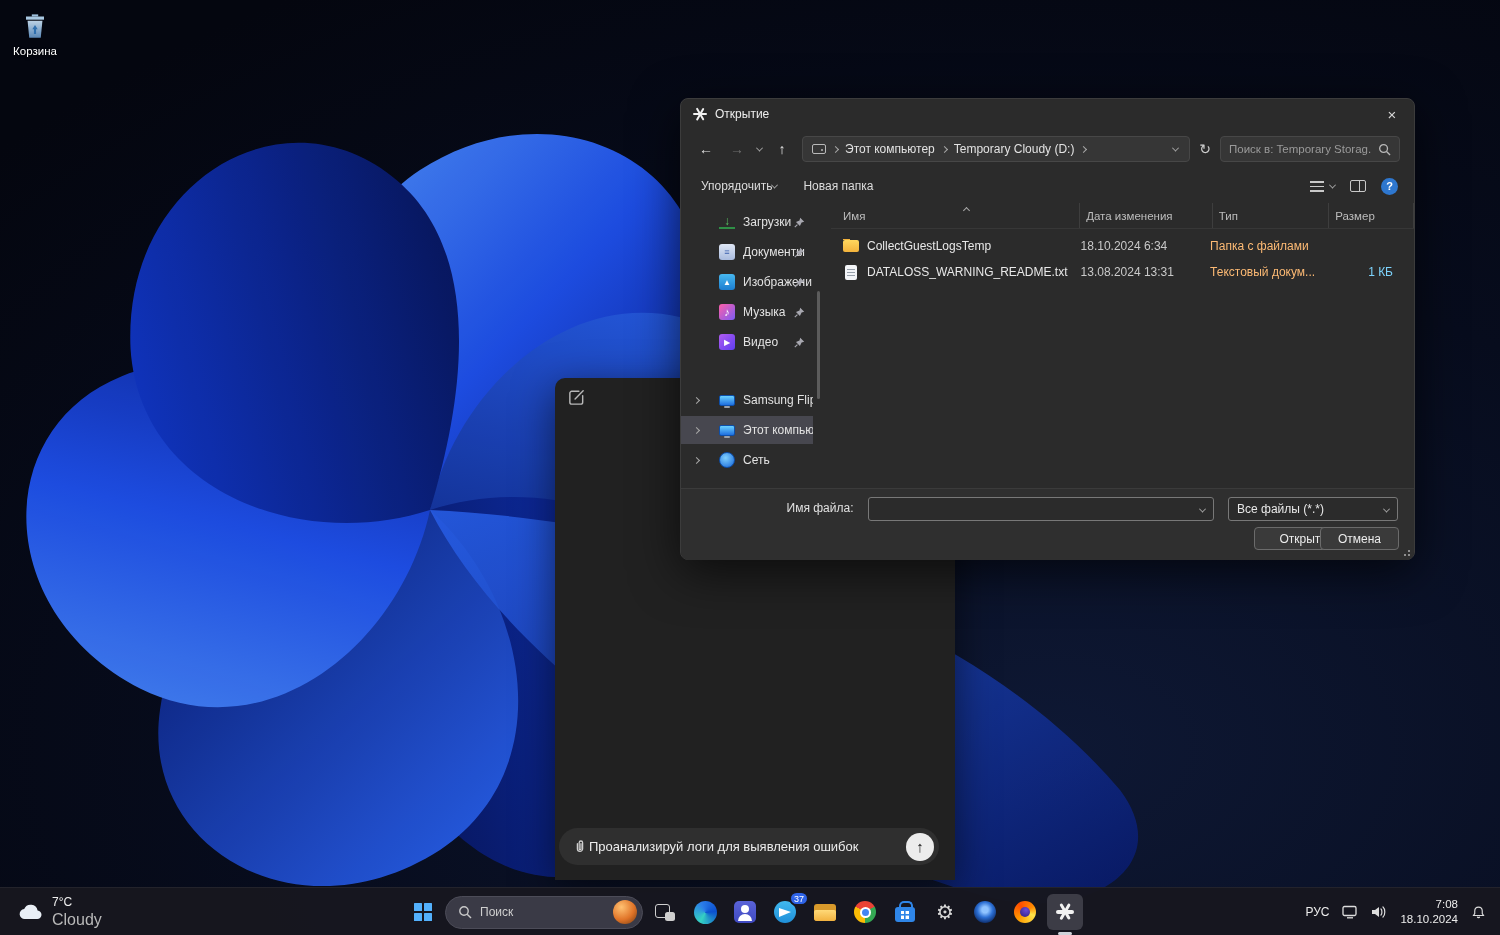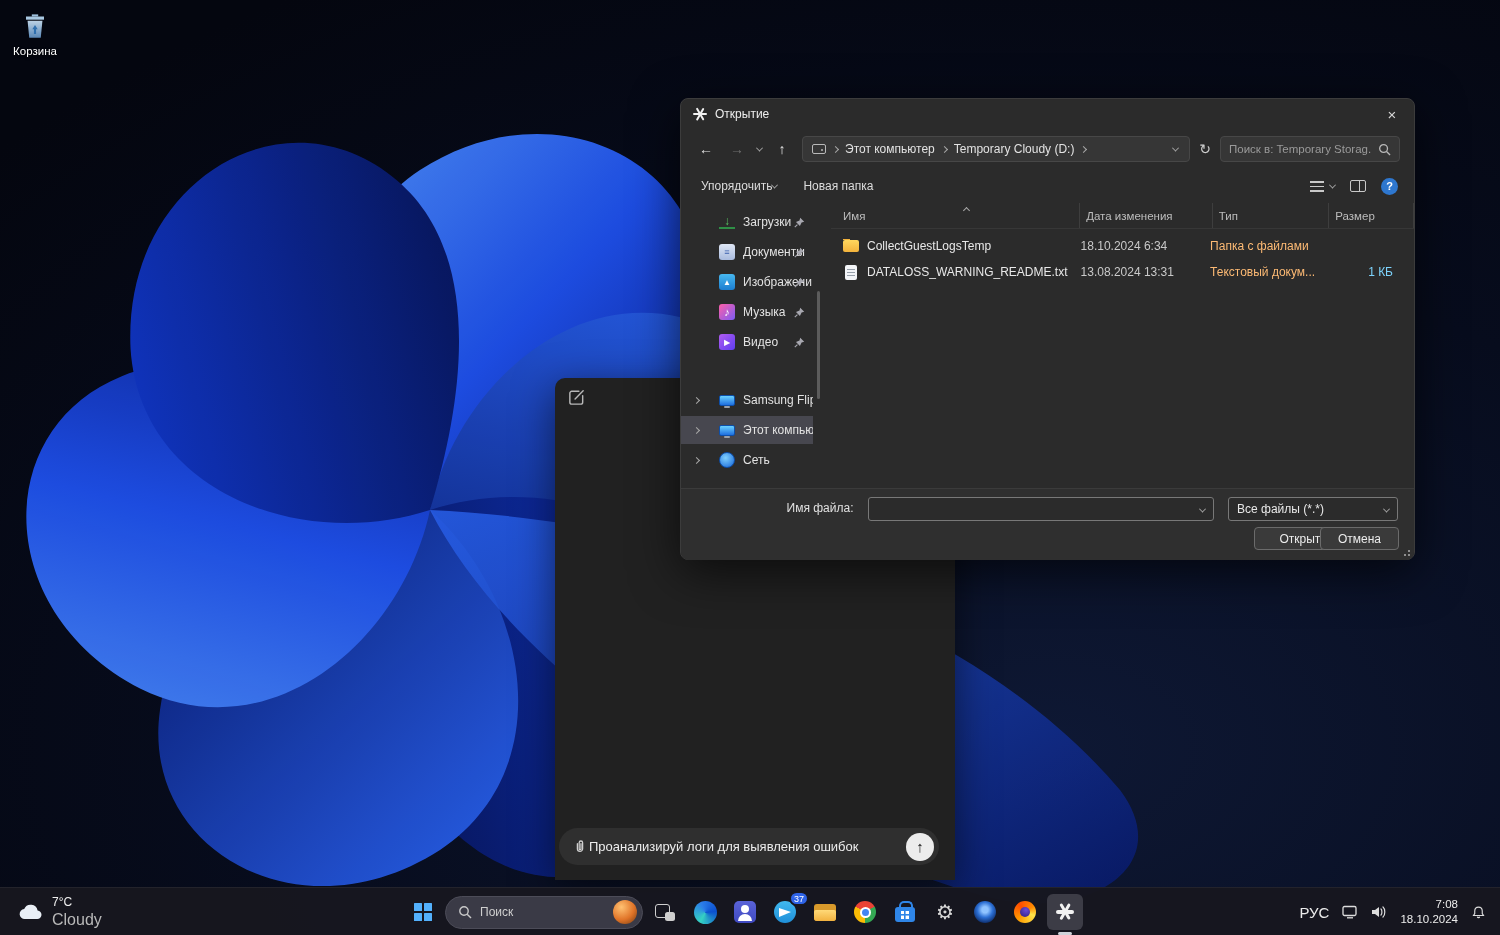--- a/index.html
+++ b/index.html
@@ -142,21 +142,21 @@
   .icon-chrome::after{content:"";position:absolute;left:5.5px;top:5.5px;width:11px;height:11px;border-radius:50%;background:#fff}
   .icon-chrome::before{content:"";position:absolute;left:7.5px;top:7.5px;width:7px;height:7px;border-radius:50%;background:#4285f4;z-index:1}
   .icon-store{position:relative;width:20px;height:15px;margin-top:5px;background:#2f86e8;border-radius:3px}
   .icon-store::before{content:"";position:absolute;left:4px;top:-6px;width:10px;height:7px;border:2px solid #2f86e8;border-bottom:none;border-radius:5px 5px 0 0}
   .icon-store::after{content:"";position:absolute;left:6px;top:3.5px;width:8px;height:8px;background:linear-gradient(#2f86e8,#2f86e8) center/1.6px 8px no-repeat,linear-gradient(#2f86e8,#2f86e8) center/8px 1.6px no-repeat,#fff}
   .icon-gear{font-size:20px;color:#d8d8d8;line-height:1}
   .icon-roundblue{width:22px;height:22px;border-radius:50%;background:radial-gradient(circle at 50% 40%,#8fc3ff 0 18%,#2c6fd4 45%,#0c2a66 80%)}
   .icon-firefox{position:relative;width:22px;height:22px;border-radius:50%;background:conic-gradient(from 110deg,#ffe54a,#ff9d00 30%,#ff4d00 60%,#ff8a00 85%,#ffe54a)}
   .icon-firefox::after{content:"";position:absolute;left:6px;top:6px;width:10px;height:10px;border-radius:50%;background:radial-gradient(circle at 60% 30%,#6a4bd8,#2d1d7a)}
   .tray{position:absolute;right:0;top:0;height:48px;display:flex;align-items:center;gap:13px;padding-right:14px}
-  .tray-lang{font-size:15px;color:#ececec;cursor:pointer}
+  .tray-lang{font-size:12px;color:#ececec;cursor:pointer}
   .tray-time{display:flex;flex-direction:column;align-items:flex-end;line-height:1.3;font-size:11.5px;color:#ececec;cursor:pointer}
   .tray-ic{display:flex;align-items:center;cursor:pointer}
 </style>
 </head>
 <body>
 
 <div class="screen">
 
   <svg class="wallpaper" viewBox="0 0 1500 935" preserveAspectRatio="none">
     <defs>

